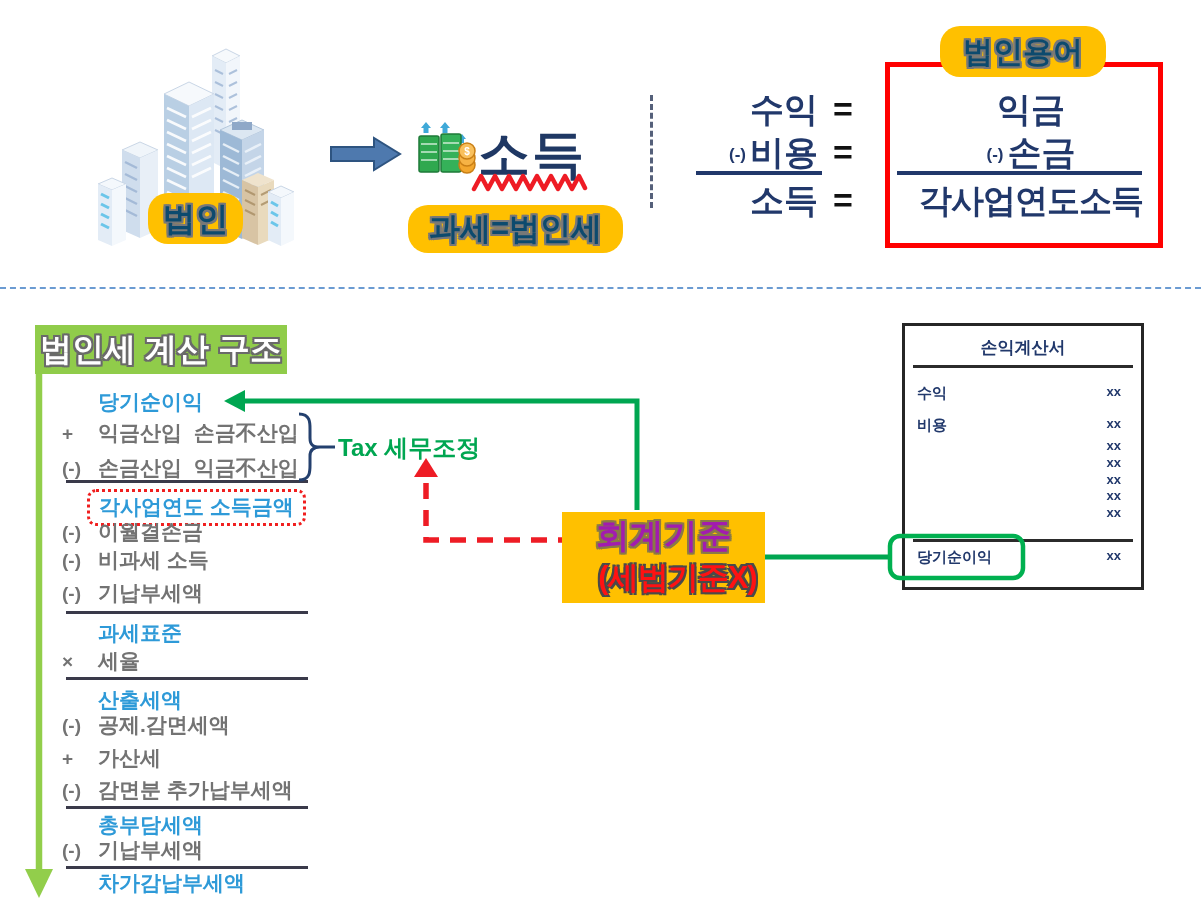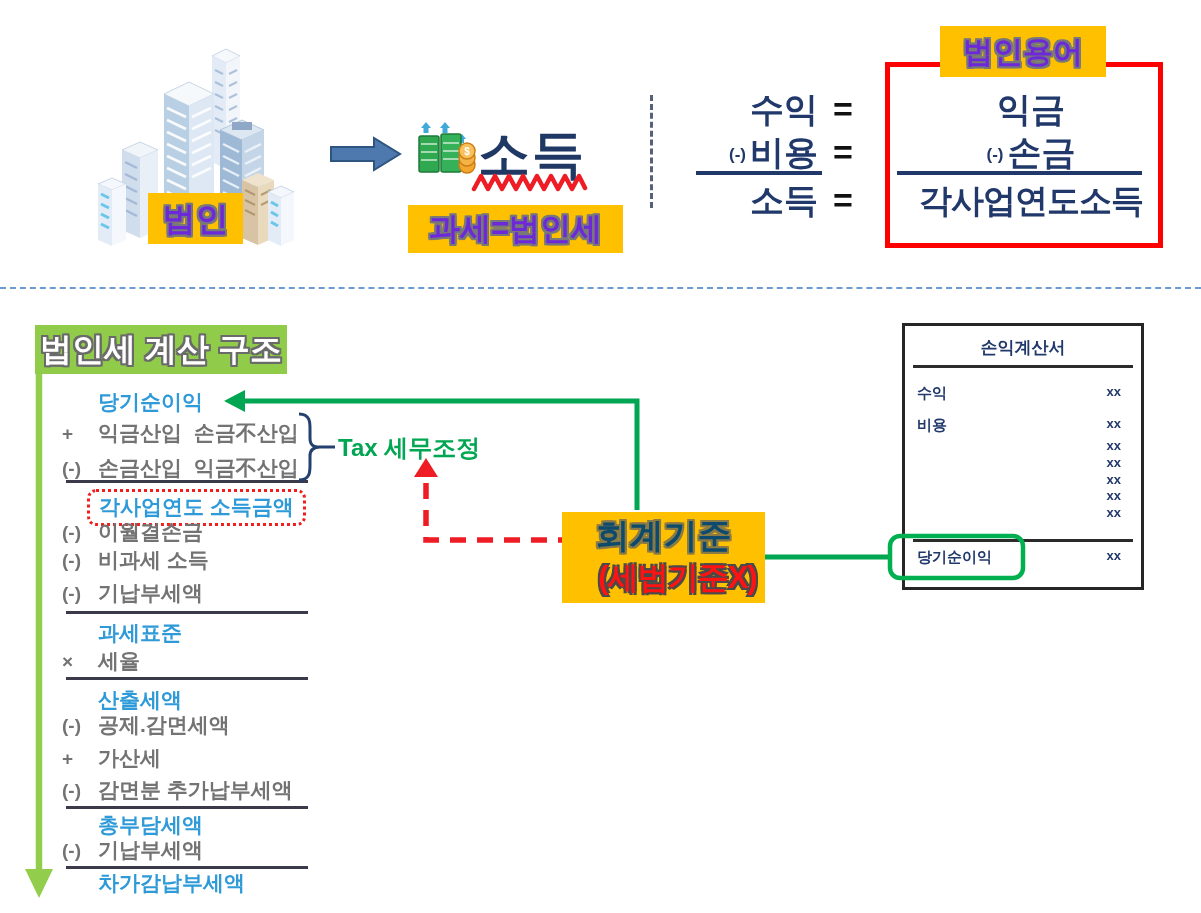--- a/index.html
+++ b/index.html
@@ -1,23 +1,23 @@
 <!DOCTYPE html>
 <html><head>
 <meta charset="utf-8">
 <style>
   html,body{margin:0;padding:0;background:#fff;}
   #canvas{position:relative;width:1201px;height:913px;background:#fff;overflow:hidden;
           font-family:"Liberation Sans","DejaVu Sans",sans-serif;}
   .abs{position:absolute;}
   
-  .ylabel{position:absolute;background:#FFC000;text-align:center;font-weight:bold;color:#6d28d9;
+  .ylabel{position:absolute;background:#FFC000;text-align:center;font-weight:bold;color:#0c4a6e;
           text-shadow:-2px -2px 0 #787878,2px -2px 0 #787878,-2px 2px 0 #787878,2px 2px 0 #787878,
                       -2px 0 0 #787878,2px 0 0 #787878,0 -2px 0 #787878,0 2px 0 #787878;
-          white-space:nowrap;z-index:6;}
+          white-space:nowrap;z-index:6;border-radius:20px;}
   #corp-label{left:148px;top:193px;width:95px;height:51px;font-size:33px;line-height:51px;}
   #tax-note{left:408px;top:205px;width:215px;height:48px;font-size:31px;line-height:48px;}
   #terms-label{left:940px;top:26px;width:166px;height:51px;font-size:30px;line-height:51px;}
   #income-word{left:478px;top:120px;font-size:52px;font-weight:bold;color:#1F3864;letter-spacing:2px;z-index:3;}
   #vsep{left:650px;top:95px;height:113px;width:0;border-left:3px dashed #55607A;}
   
   .eq-left{position:absolute;left:655px;width:163px;text-align:right;font-weight:bold;font-size:34px;
            color:#21386B;height:42px;line-height:42px;white-space:nowrap;}
   .eq-sign{position:absolute;left:826px;width:34px;text-align:center;font-weight:bold;font-size:34px;
            color:#111;height:42px;line-height:42px;}
@@ -39,21 +39,21 @@
   .calc-prefix{display:inline-block;width:36px;font-size:19px;}
   .c-navy{color:#737373;}
   .c-blue{color:#2E9AD8;}
   .dotted-box{display:inline-block;border:3px dotted #F01E1E;border-radius:9px;padding:1px 9px 2px;
               margin-left:-11px;position:relative;top:-1px;}
   .calc-rule{position:absolute;left:66px;width:242px;height:3px;background:#3A3A4A;z-index:2;}
   
   #tax-adjust{left:338px;top:432px;font-size:24px;font-weight:bold;color:#00A651;white-space:nowrap;z-index:2;}
   
   #acct-box{left:562px;top:512px;width:203px;height:91px;background:#FFC000;text-align:center;z-index:6;}
-  #acct-line1{display:block;margin-top:1px;font-size:34px;line-height:44px;font-weight:bold;color:#0c4a6e;
+  #acct-line1{display:block;margin-top:1px;font-size:34px;line-height:44px;font-weight:bold;color:#a21caf;
               text-shadow:-2px -2px 0 #8a7a46,2px -2px 0 #8a7a46,-2px 2px 0 #8a7a46,2px 2px 0 #8a7a46,
                           -2px 0 0 #8a7a46,2px 0 0 #8a7a46,0 -2px 0 #8a7a46,0 2px 0 #8a7a46;text-align:center;}
   #acct-line2{display:block;font-size:31px;line-height:42px;font-weight:bold;color:#FF1212;letter-spacing:-1px;
               text-shadow:-2px -2px 0 #4a4a4a,2px -2px 0 #4a4a4a,-2px 2px 0 #4a4a4a,2px 2px 0 #4a4a4a;padding-left:28px;}
   
   #pl-table{left:902px;top:323px;width:236px;height:261px;border:3px solid #262626;background:#fff;z-index:1;}
   #pl-title{position:absolute;left:0;top:10px;width:100%;text-align:center;font-size:17px;font-weight:bold;
             color:#21386B;}
   .pl-rule{position:absolute;left:8px;right:8px;height:3px;background:#2B2B2B;}
   .pl-row{position:absolute;left:12px;right:20px;display:flex;justify-content:space-between;

